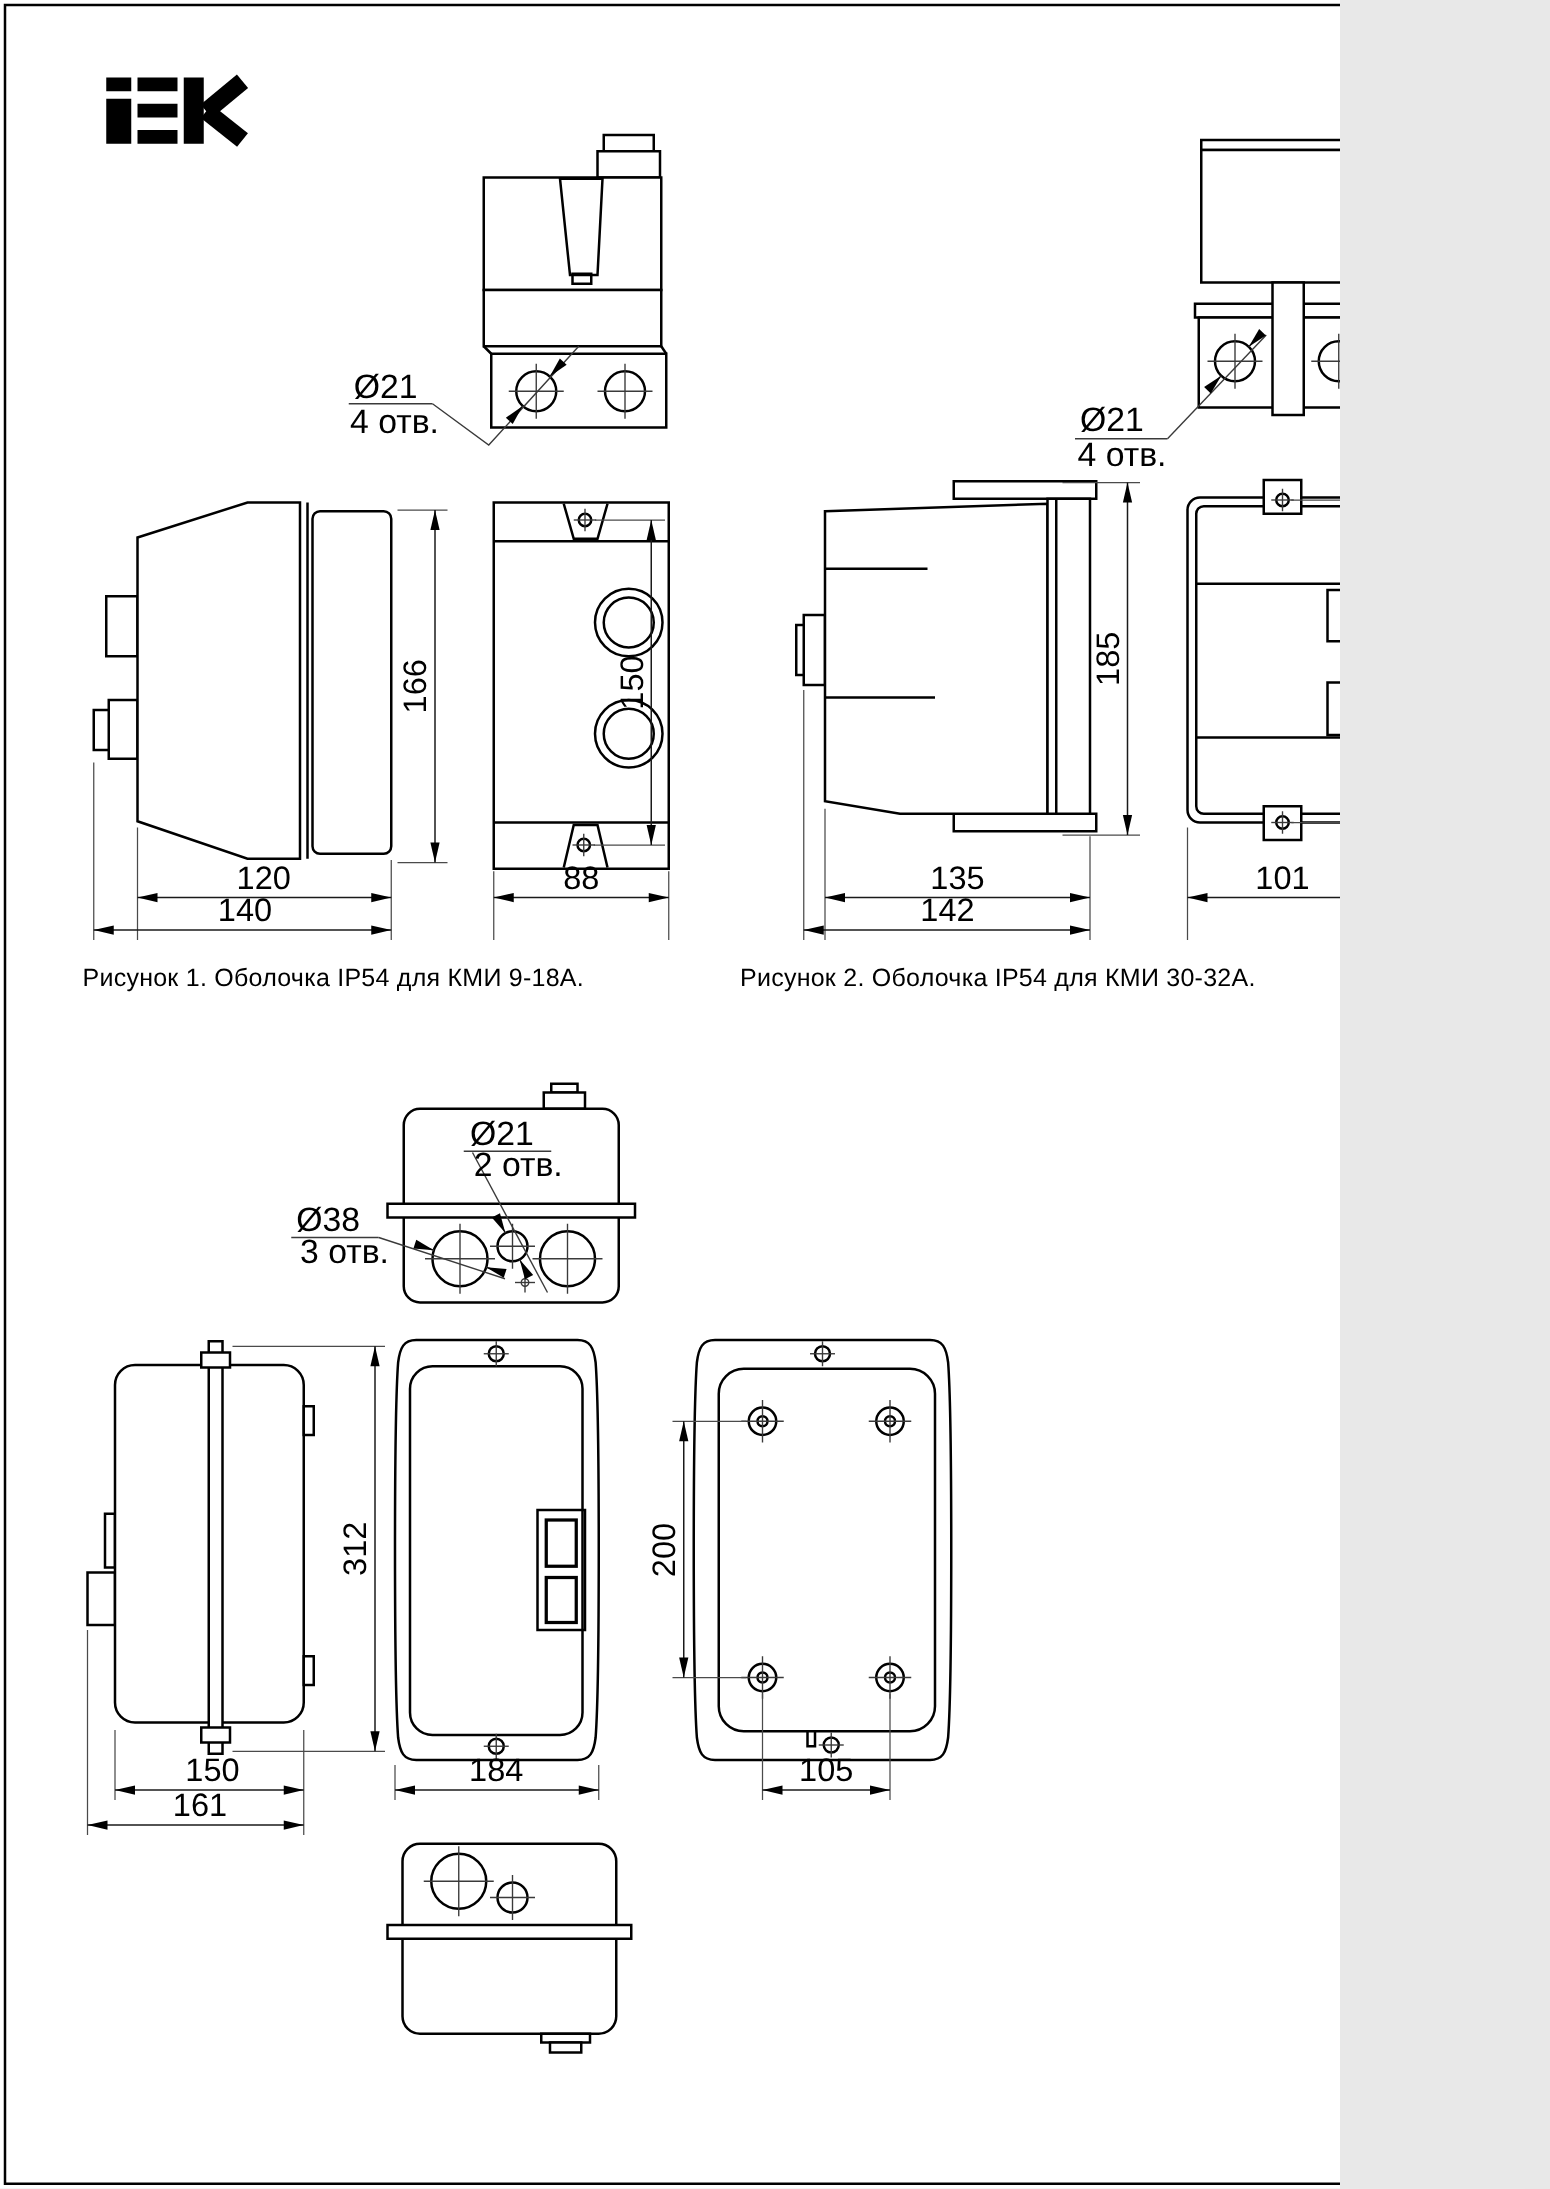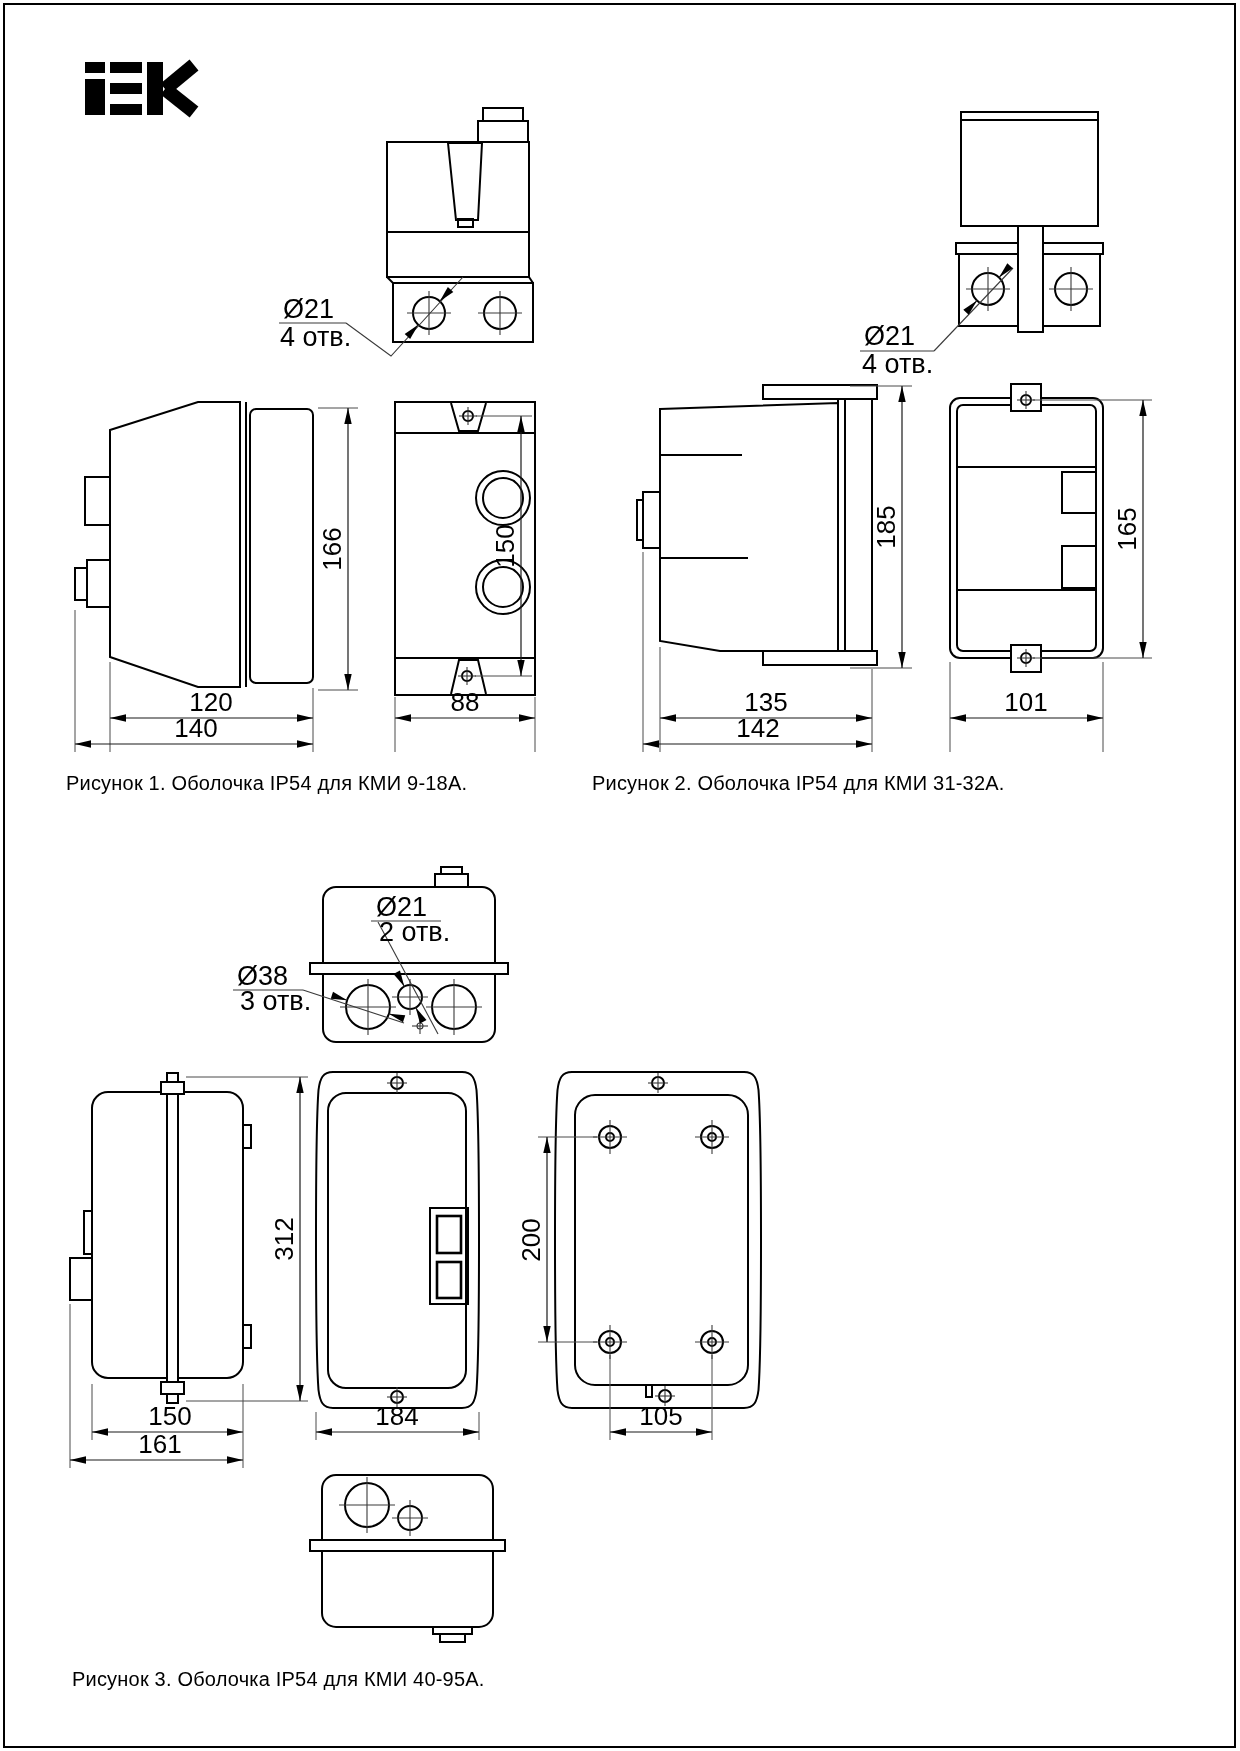--- a/index.html
+++ b/index.html
@@ -1,16 +1,16 @@
 <!DOCTYPE html>
 <html><head>
 <meta charset="utf-8">
 <style>
   html,body{margin:0;padding:0;background:#e8e8e8;}
-  .page{position:relative;width:1240px;height:1751px;background:#ffffff;overflow:hidden;
+  .page{position:relative;width:1072px;height:1751px;background:#ffffff;overflow:hidden;
         font-family:"Liberation Sans",sans-serif;}
   .frame{position:absolute;left:3px;top:3px;width:1229px;height:1741px;border:2.5px solid #000;}
   svg{position:absolute;left:0;top:0;}
   .caption{position:absolute;font-size:20px;color:#000;white-space:nowrap;letter-spacing:0.2px;}
   
   .o   {stroke:#000;stroke-width:2;fill:#fff;}
   .on  {stroke:#000;stroke-width:2;fill:none;}
   .ob  {stroke:#000;stroke-width:2.6;fill:none;}
   .thin{stroke:#3a3a3a;stroke-width:1.1;fill:none;}
   .ext {stroke:#4a4a4a;stroke-width:1;fill:none;}
@@ -373,15 +373,14 @@
       <g>
         <line class="ext" x1="610" y1="1355" x2="610" y2="1440"></line>
         <line class="ext" x1="712" y1="1355" x2="712" y2="1440"></line>
         <line class="diml" x1="610" y1="1432" x2="712" y2="1432" marker-start="url(#as)" marker-end="url(#ae)"></line>
         <text class="dimt" x="661" y="1425">105</text>
       </g>
     </g>
   </svg>
 
   <div class="caption" style="left:66px;top:772px">Рисунок 1. Оболочка IP54 для КМИ 9-18А.</div>
-  <div class="caption" style="left:592px;top:772px">Рисунок 2. Оболочка IP54 для КМИ 31-32А.</div>
-  <div class="caption" style="left:72px;top:1668px">Рисунок 3. Оболочка IP54 для КМИ 40-95А.</div>
+  <div class="caption" style="left:592px;top:772px">Рисунок 2. Оболочка IP54 для КМИ 30-32А.</div>
 </div>
 
 </body></html>

